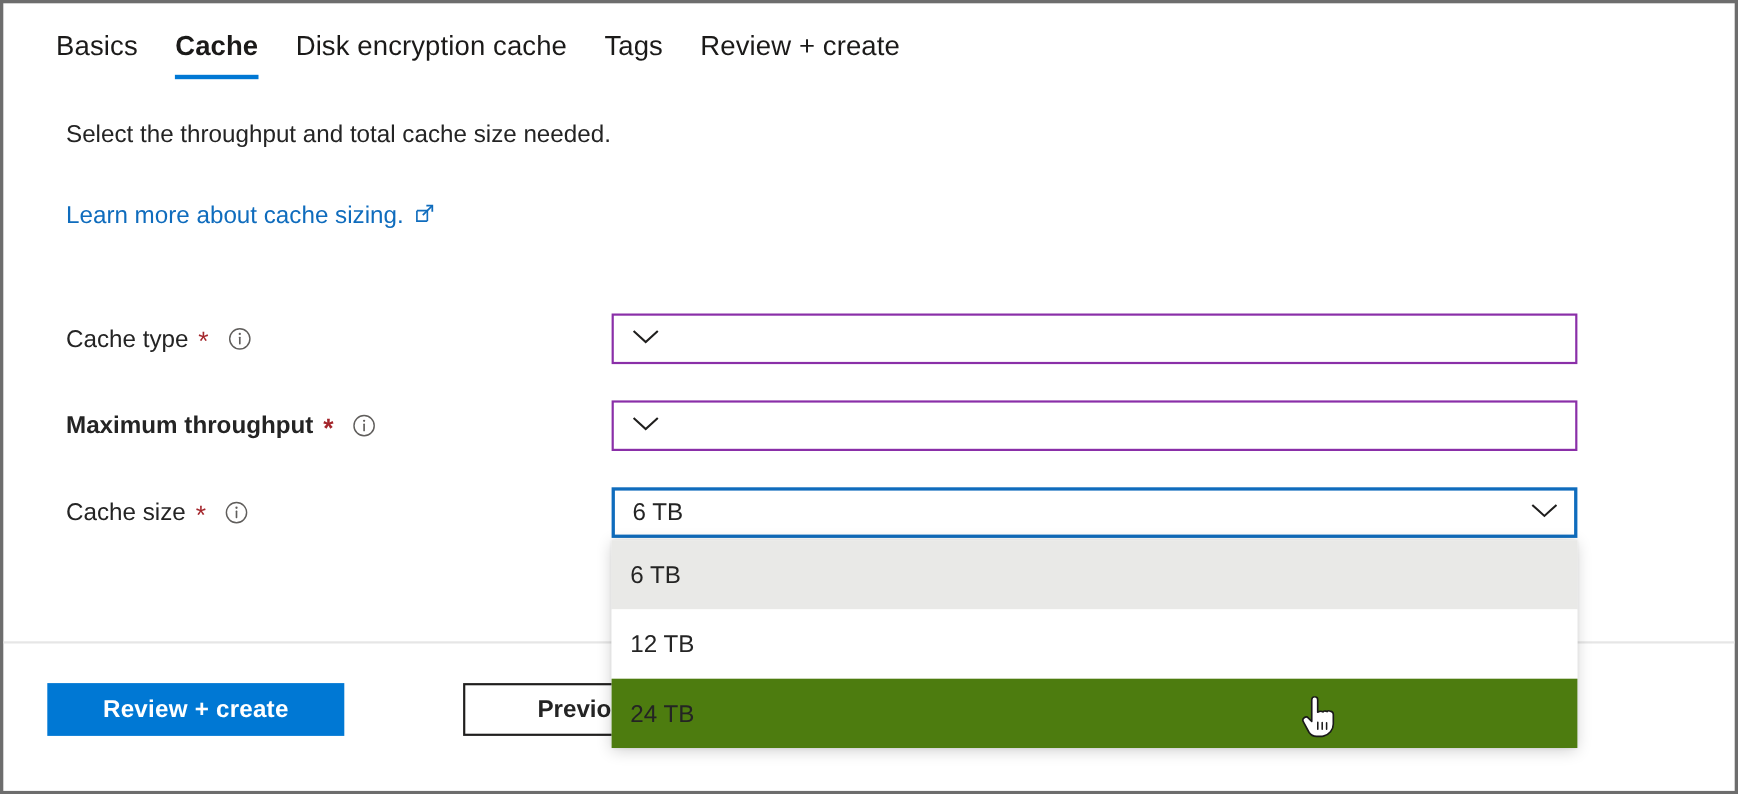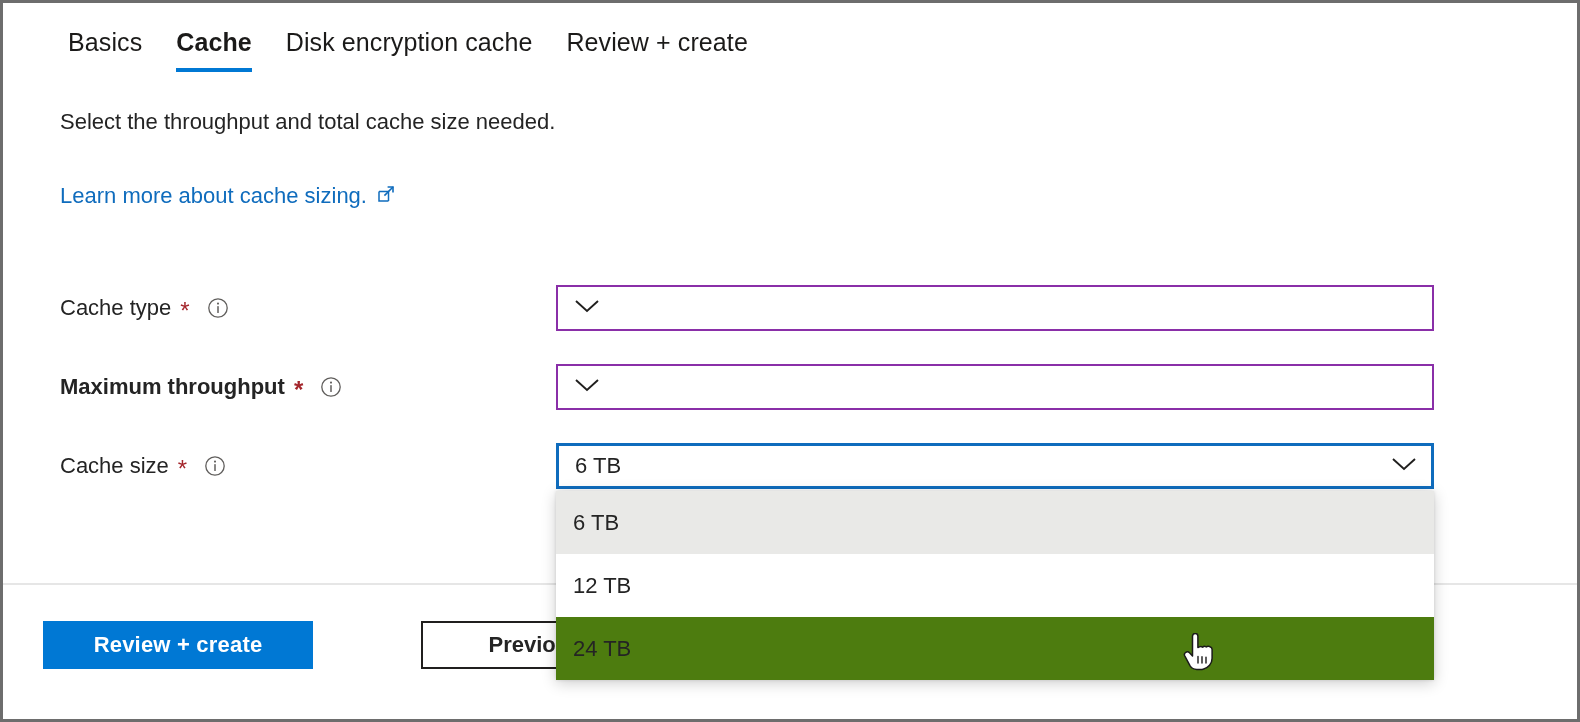--- a/index.html
+++ b/index.html
@@ -24,21 +24,21 @@
 
   
   #tabstrip {
     position: absolute;
     left: 0;
     top: 0;
     right: 0;
     height: 78px;
     display: flex;
     align-items: flex-start;
-    padding-left: 65px;
+    padding-left: 48px;
     box-sizing: border-box;
   }
   .tab {
     position: relative;
     padding: 22px 17px 0 17px;
     font-size: 25px;
     line-height: 34px;
     color: #1b1a19;
     white-space: nowrap;
     cursor: pointer;
@@ -237,20 +237,23 @@
   <div id="tabstrip">
     <div class="tab">
       <span>Basics</span>
     </div>
     <div class="tab active">
       <span>Cache</span>
       <span class="tab-underline"></span>
     </div>
     <div class="tab">
       <span>Disk encryption cache</span>
+    </div>
+    <div class="tab">
+      <span>Tags</span>
     </div>
     <div class="tab">
       <span>Review + create</span>
     </div>
   </div>
 
   <div id="description">Select the throughput and total cache size needed.</div>
 
   <div id="learn-more-row">
     <a id="learn-more-link" href="#">Learn more about cache sizing.</a>

